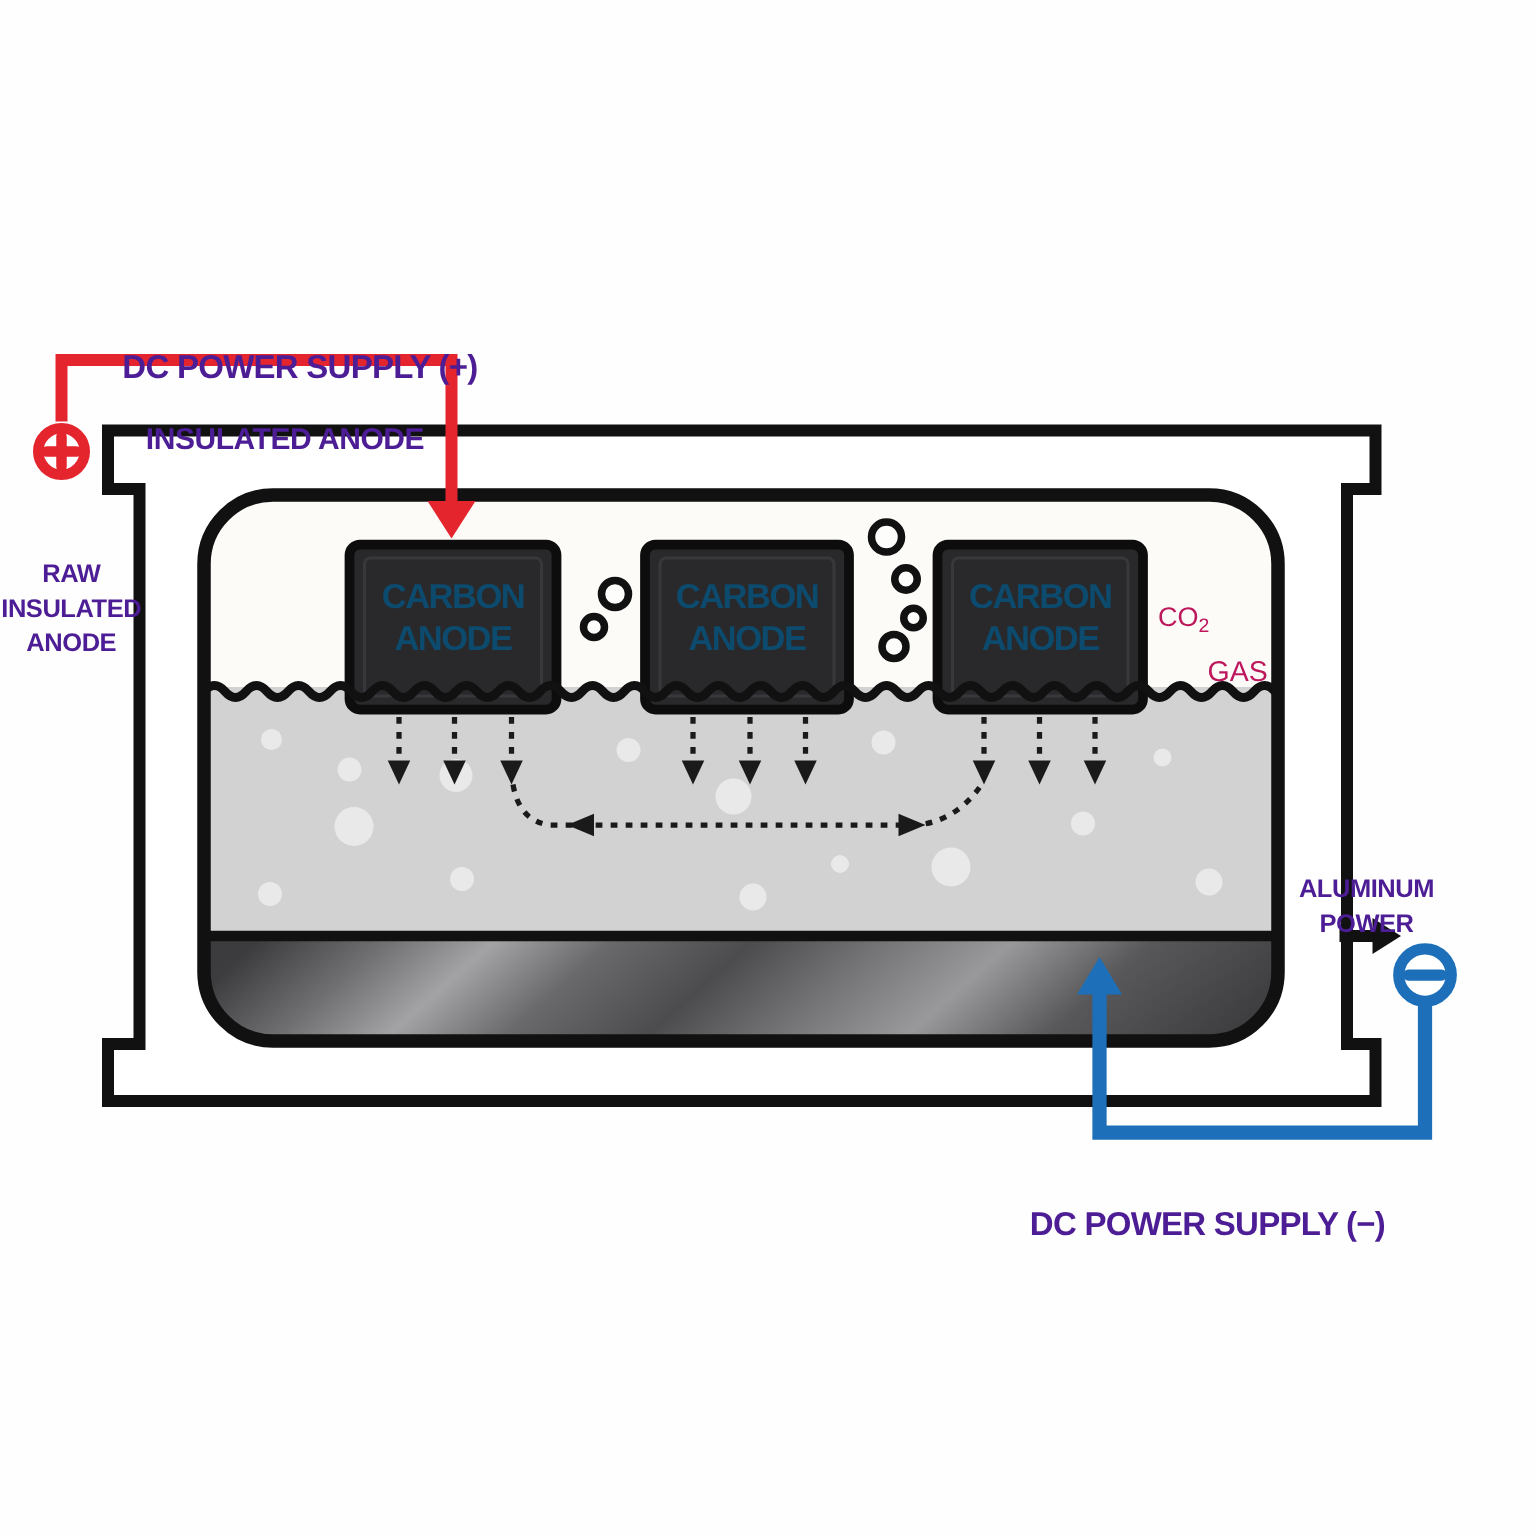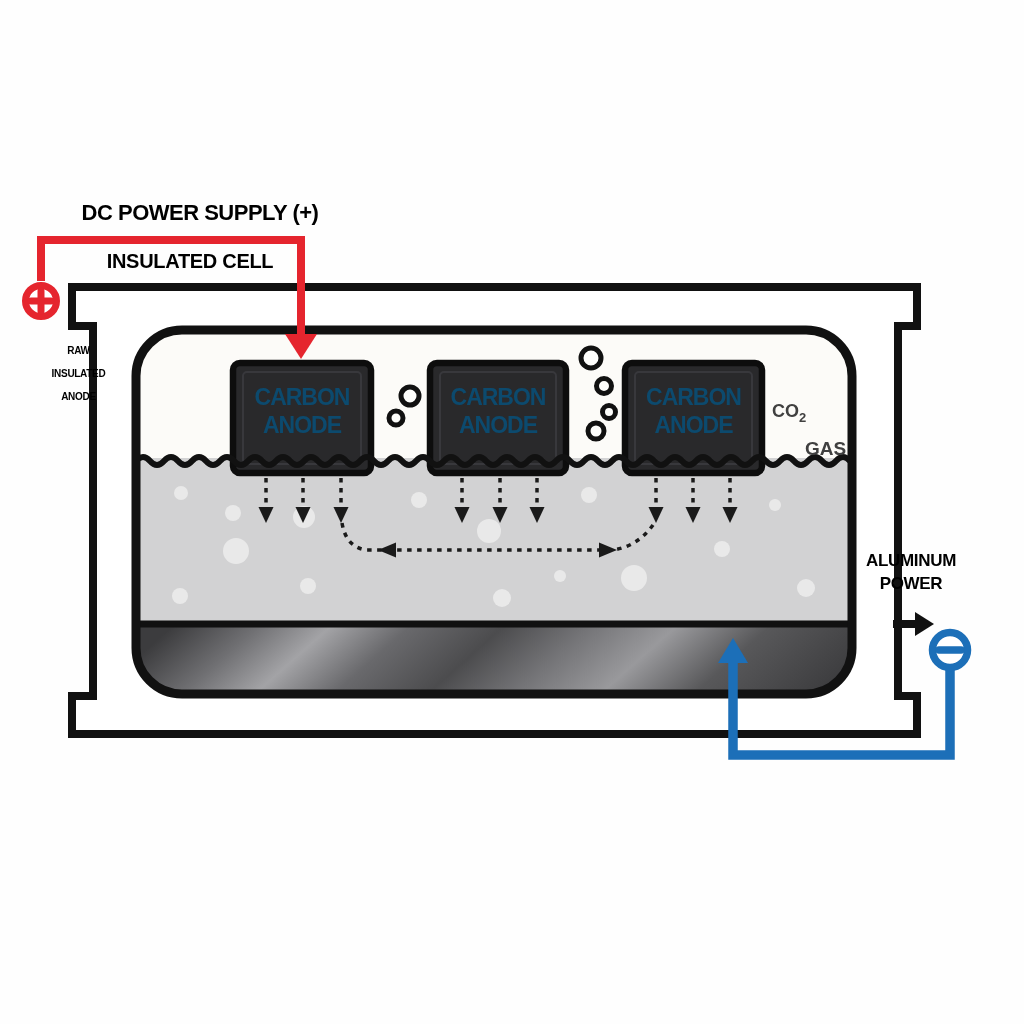--- a/index.html
+++ b/index.html
@@ -1,27 +1,27 @@
 <!DOCTYPE html>
 <html><head>
 <meta charset="utf-8">
 <style>
   html,body{margin:0;padding:0;background:#ffffff;}
   #canvas{position:relative;width:1024px;height:1024px;background:#fefefe;overflow:hidden;
           font-family:"Liberation Sans", sans-serif;}
   svg{position:absolute;left:0;top:0;}
-  .lbl{position:absolute;color:#000000;font-weight:700;line-height:1.15;white-space:nowrap;}
+  .lbl{position:absolute;color:#4c1d95;font-weight:700;line-height:1.15;white-space:nowrap;margin-top:32px;}
   .center{text-align:center;}
   .dc-label{font-size:22px;letter-spacing:-0.5px;}
   .mid-label{font-size:20px;letter-spacing:-0.3px;}
-  .small-label{font-size:10px;line-height:23px;letter-spacing:-0.3px;padding-left:31px;}
+  .small-label{font-size:17px;line-height:23px;letter-spacing:-0.3px;}
   .outlet-label{font-size:17px;line-height:23px;letter-spacing:-0.3px;}
   .anode-label{position:absolute;color:#0c4a6e;font-size:23px;font-weight:700;
                letter-spacing:-1px;line-height:28px;text-align:center;}
-  .co2-label{position:absolute;color:#404040;font-weight:700;font-size:18px;line-height:18px;}
+  .co2-label{position:absolute;color:#be185d;font-weight:400;font-size:18px;line-height:18px;}
   .co2-label sub{font-size:13px;}
   .co2-label .gas{display:block;margin-left:33px;margin-top:13px;font-size:19px;}
   .blk{display:block;}
 </style>
 </head>
 <body>
 
 <div id="canvas">
 
   <svg width="1024" height="1024" viewBox="0 0 1024 1024">
@@ -136,21 +136,21 @@
     <g>
       <path d="M950,670 V755 H733 V652" fill="none" stroke="#1c6fb8" stroke-width="9.5"></path>
       <polygon points="733,638 718,663 748,663" fill="#1c6fb8"></polygon>
       <circle cx="950" cy="650" r="17.5" fill="#ffffff" stroke="#1c6fb8" stroke-width="7.5"></circle>
       <line x1="939" y1="650" x2="961" y2="650" stroke="#1c6fb8" stroke-width="7.5" stroke-linecap="round"></line>
     </g>
   </svg>
 
   <div class="lbl dc-label center" style="left:55px;top:200px;width:290px;">DC POWER SUPPLY (+)</div>
 
-  <div class="lbl mid-label center" style="left:80px;top:250px;width:220px;">INSULATED CELL</div>
+  <div class="lbl mid-label center" style="left:80px;top:250px;width:220px;">INSULATED ANODE</div>
 
   <div class="lbl small-label center" style="left:0px;top:339px;width:95px;">
     <span class="blk">RAW</span>
     <span class="blk">INSULATED</span>
     <span class="blk">ANODE</span>
   </div>
 
   <div class="anode-label" style="left:233px;top:383px;width:138px;">
     <span class="blk">CARBON</span>
     <span class="blk">ANODE</span>
@@ -167,14 +167,15 @@
   <div class="co2-label" style="left:772px;top:402px;">
     <span>CO</span><sub>2</sub>
     <span class="gas">GAS</span>
   </div>
 
   <div class="lbl outlet-label center" style="left:851px;top:549px;width:120px;">
     <span class="blk">ALUMINUM</span>
     <span class="blk">POWER</span>
   </div>
 
+  <div class="lbl dc-label center" style="left:655px;top:771px;width:300px;">DC POWER SUPPLY (−)</div>
 
 </div>
 
 </body></html>

